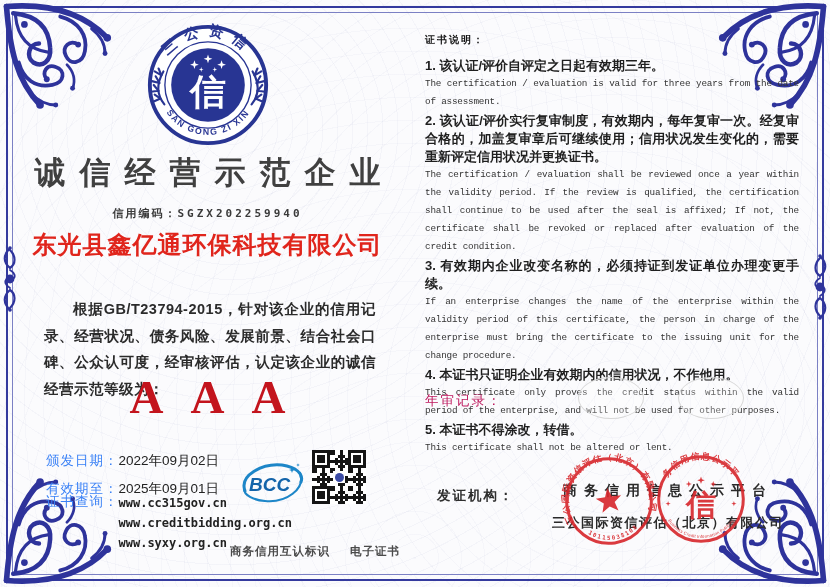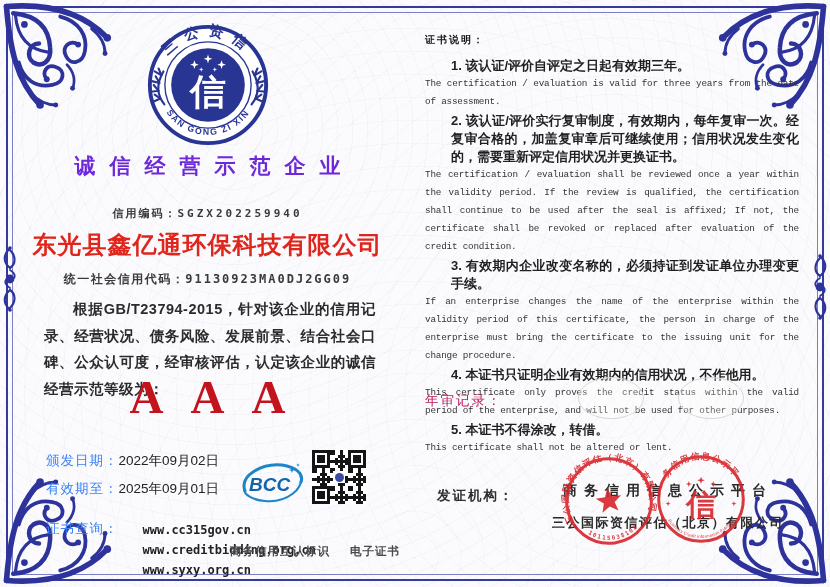--- a/index.html
+++ b/index.html
@@ -17,57 +17,57 @@
   .corner.tr{right:2px;top:2px;transform:scaleX(-1);}
   .corner.bl{left:2px;bottom:2px;transform:scaleY(-1);}
   .corner.br{right:2px;bottom:2px;transform:scale(-1,-1);}
   .edge-orn{position:absolute;width:24px;height:66px;}
   .edge-orn.left{left:-2px;top:246px;}
   .edge-orn.right{right:-2px;top:254px;transform:scaleX(-1);}
 
   
   .seal{position:absolute;left:145px;top:22px;width:126px;height:126px;}
   .title{position:absolute;left:20px;top:152px;width:375px;text-align:center;
-    font-family:"Liberation Serif",serif;font-weight:700;font-size:21px;color:#6d28d9;
+    font-family:"Liberation Serif",serif;font-weight:700;font-size:31px;color:#404040;
     letter-spacing:14px;text-indent:14px;}
   .credit-row{position:absolute;left:20px;top:206px;width:375px;text-align:center;
     font-size:11px;font-weight:700;color:#3a3a3a;letter-spacing:2px;}
   .credit-row .val{font-family:"DejaVu Sans Mono",monospace;letter-spacing:3px;font-weight:700;}
   .company{position:absolute;left:18px;top:229px;width:379px;text-align:center;
     font-size:24px;font-weight:700;color:#e0251c;letter-spacing:1px;}
   .uscc{position:absolute;left:20px;top:271px;width:375px;text-align:center;
     font-size:12px;font-weight:700;color:#3a3a3a;letter-spacing:1.5px;}
   .uscc .val{font-family:"DejaVu Sans Mono",monospace;letter-spacing:2px;}
   .statement{position:absolute;left:44px;top:296px;width:332px;font-size:14.5px;
     font-weight:600;color:#2b2b2b;line-height:26.5px;text-align:justify;text-indent:2em;
     letter-spacing:.5px;}
   .grade{position:absolute;left:20px;top:370px;width:375px;text-align:center;
     font-family:"Liberation Serif",serif;font-weight:700;font-size:47px;color:#c3141d;
     letter-spacing:27px;text-indent:27px;}
   .meta{position:absolute;left:46px;font-size:13.5px;color:#222;}
   .meta .lab{font-weight:400;letter-spacing:1px;color:#3b82f6;}
-  .meta.r1{top:452px;} .meta.r2{top:480px;} .meta.r3{top:520px;display:flex;gap:24px;}
+  .meta.r1{top:452px;} .meta.r2{top:480px;} .meta.r3{top:493px;display:flex;}
   .urls{font-family:"DejaVu Sans Mono",monospace;font-size:12px;font-weight:700;color:#222;}
   .urls div{line-height:20px;}
   .bcc{position:absolute;left:236px;top:460px;width:72px;height:46px;}
   .qr{position:absolute;left:312px;top:450px;width:54px;height:54px;display:grid;
     grid-template-columns:repeat(21,1fr);grid-template-rows:repeat(21,1fr);background:#fff;}
   .qr div.on{background:#151515;}
   .qr-logo{position:absolute;left:333px;top:471px;width:12px;height:12px;background:#fff;
     display:flex;align-items:center;justify-content:center;}
   .qr-logo i{display:block;width:9px;height:9px;border-radius:50%;background:#3a4aa5;}
   .badge-labels{position:absolute;left:230px;top:524px;display:flex;gap:20px;
     font-size:11.5px;font-weight:700;color:#4a4a4a;letter-spacing:1px;margin-top:20px;}
 
   
   .instructions{position:absolute;left:425px;top:33px;width:374px;}
   .instructions h3{margin:0 0 10px 0;font-size:10px;font-weight:700;color:#111;
     letter-spacing:2px;}
   .item .zh{font-size:13px;font-weight:700;color:#1f1f1f;line-height:18px;margin-top:1px;
-    text-align:justify;margin-left:26px;}
+    text-align:justify;}
   .item .en{font-family:Liberation Mono, monospace;font-size:9.3px;font-weight:500;
     color:#333;line-height:18px;text-align:justify;letter-spacing:-.2px;}
   .annual-label{position:absolute;left:425px;top:392px;font-size:13.5px;font-weight:400;
     letter-spacing:2px;color:#be185d;}
   .oval{position:absolute;width:64px;height:40px;border:1.5px solid #d7d7d7;
     border-radius:50%;background:rgba(255,255,255,.25);}
   .oval.o1{left:578px;top:377px;} .oval.o2{left:678px;top:377px;}
   .issuer-label{position:absolute;left:437px;top:487px;font-size:13.5px;font-weight:700;
     letter-spacing:2px;color:#2e2e2e;}
   .issuer-line1{position:absolute;left:540px;top:482px;width:256px;text-align:center;
@@ -179,21 +179,20 @@
     </g>
     <text y="20" font-size="37" font-weight="bold" fill="#ffffff" text-anchor="middle" font-family="Liberation Serif,serif">信</text>
   </svg>
 
   <div class="title">诚信经营示范企业</div>
 
   <div class="credit-row"><span>信用编码：</span><span class="val">SGZX202259940</span></div>
 
   <div class="company">东光县鑫亿通环保科技有限公司</div>
 
-  <div class="uscc"><span>统一社会信用代码：</span><span class="val">91130923MA0DJ2GG09</span></div>
 
   <div class="statement">根据GB/T23794-2015，针对该企业的信用记录、经营状况、债务风险、发展前景、结合社会口碑、公众认可度，经审核评估，认定该企业的诚信经营示范等级为：</div>
 
   <div class="grade">AAA</div>
 
   <div class="meta r1"><span class="lab">颁发日期：</span><span>2022年09月02日</span></div>
   <div class="meta r2"><span class="lab">有效期至：</span><span>2025年09月01日</span></div>
   <div class="meta r3">
     <span class="lab">证书查询：</span>
     <span class="urls">

